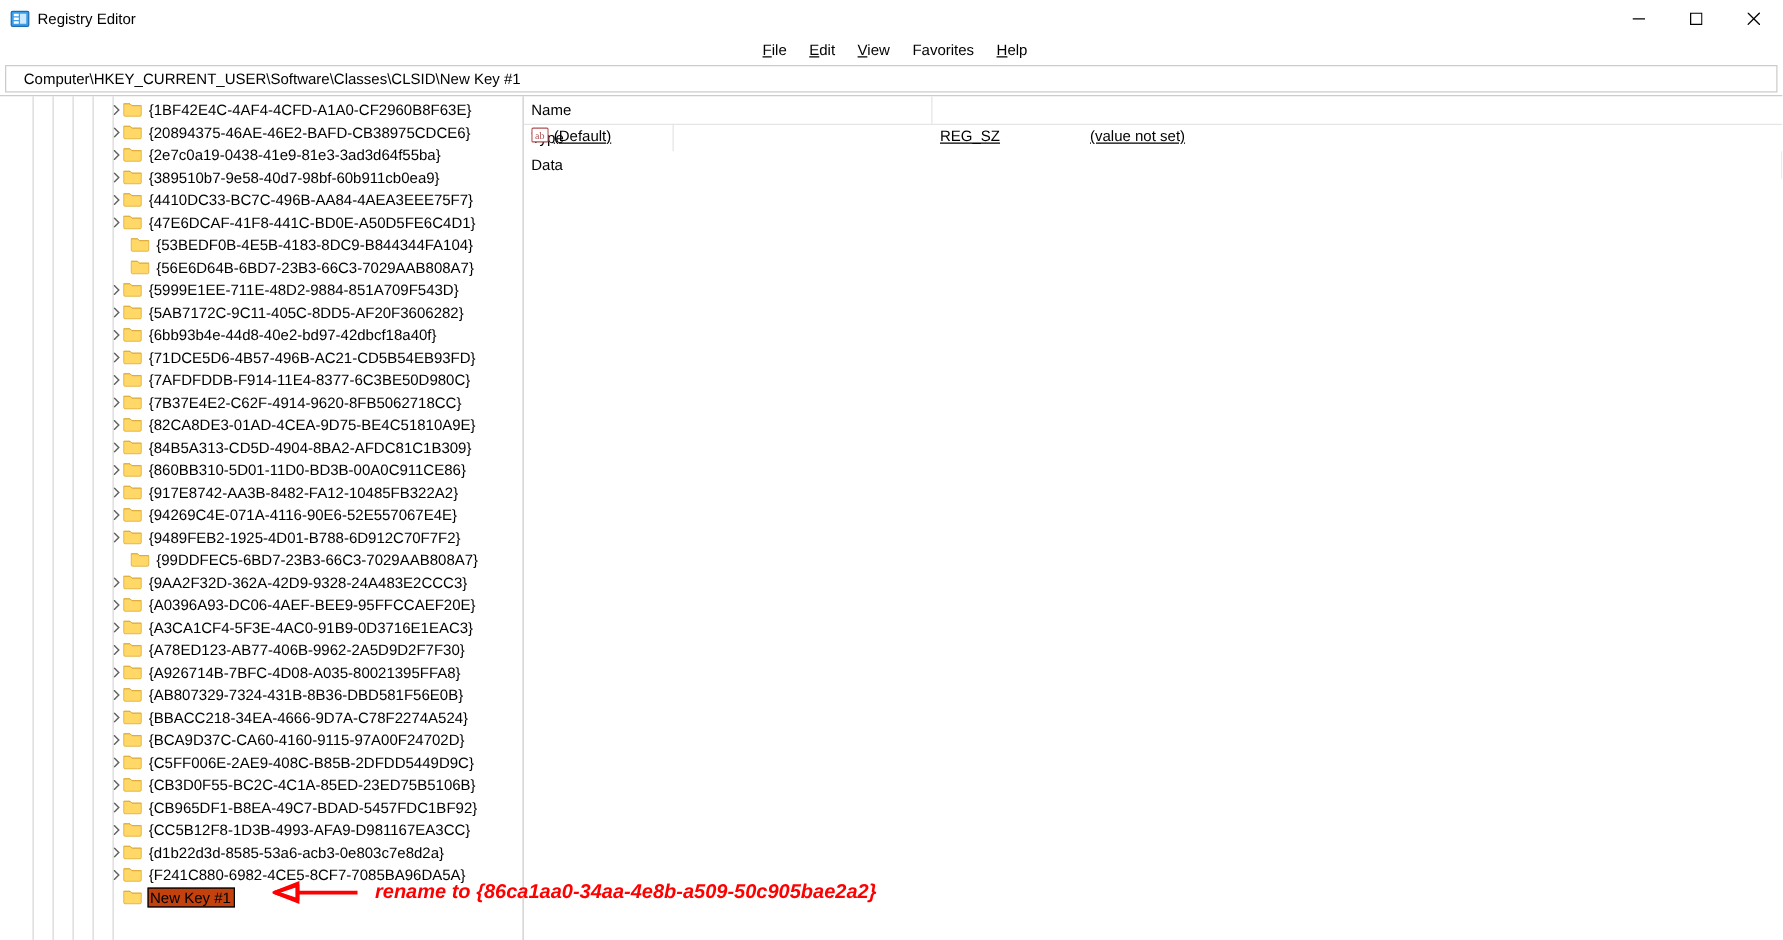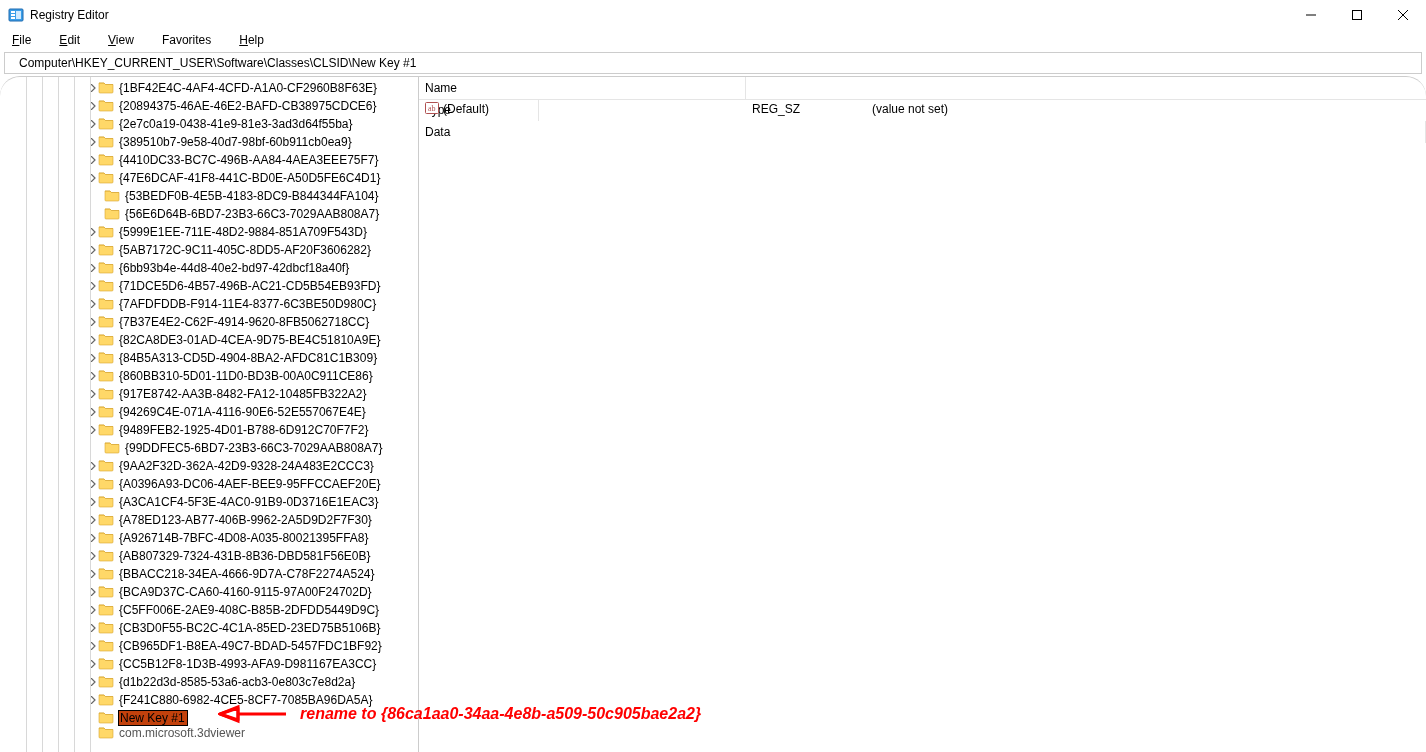--- a/index.html
+++ b/index.html
@@ -6,29 +6,29 @@
 body { font-family: "Segoe UI", Tahoma, sans-serif; font-size: 12px; background: #fff; overflow: hidden; width: 1426px; height: 752px; }
 
 
 .titlebar { height: 30px; display: flex; align-items: center; padding-left: 8px; border-bottom: 0; }
 .titlebar .app-icon { width: 16px; height: 16px; margin-right: 6px; }
 .titlebar .title-text { flex: 1; font-size: 12px; }
 .win-controls { display: flex; height: 30px; }
 .win-btn { width: 46px; display: flex; align-items: center; justify-content: center; cursor: default; }
 
 
-.menubar { height: 20px; display: flex; align-items: center; padding-left: 6px; gap: 16px; }
+.menubar { height: 20px; display: flex; align-items: center; padding-left: 6px; gap: 6px; justify-content: center; }
 .menu-item { padding: 2px 6px; cursor: default; }
 .menu-item .ul { text-decoration: underline; }
 
 
 .addressbar { height: 22px; border: 1px solid #ccc; margin: 2px 4px 2px 4px; padding-left: 14px; display: flex; align-items: center; font-size: 12px; }
 
 
-.main { display: flex; height: calc(752px - 30px - 20px - 26px); border-top: 1px solid #ccc; border-radius: 20px; }
+.main { display: flex; height: calc(752px - 30px - 20px - 26px); border-top: 1px solid #ccc; }
 .tree-pane { width: 419px; border-right: 1px solid #ccc; overflow: hidden; position: relative; }
 .tree-scroll { overflow-y: auto; overflow-x: auto; height: 100%; }
 .list-pane { flex: 1; overflow: auto; }
 
 
 .tree { padding-top: 2px; }
 .tree-row { display: flex; align-items: center; height: 18px; white-space: nowrap; padding-left: 88px; }
 .tree-row.no-expand { padding-left: 104px; }
 .tree-row.last-level { padding-left: 98px; }
 .expander { width: 10px; height: 10px; margin-right: 0px; display:inline-flex; align-items:center; justify-content:center; cursor: default; }
@@ -41,21 +41,21 @@
 
 .guides { position: absolute; top:0; left:0; bottom:0; pointer-events:none; }
 .guide { position:absolute; top:0; bottom:0; width:1px; background: #d8d8d8; }
 
 
 .list-header { display: flex; height: 23px; border-bottom: 1px solid #e5e5e5; flex-direction: column; }
 .col { padding: 4px 6px; font-size: 12px; border-right: 1px solid #e5e5e5; }
 .col-name { width: 327px; }
 .col-type { width: 120px; }
 .col-data { flex: 1; }
-.list-row { display: flex; height: 18px; align-items: center; }
+.list-row { display: flex; height: 18px; align-items: center; text-decoration: underline; }
 .list-row .cell { padding: 0 6px; font-size: 12px; }
 .list-row .cell.name-cell { width: 327px; display:flex; align-items:center; }
 .list-row .cell.type-cell { width: 120px; }
 .list-row .cell.data-cell { flex: 1; }
 .value-icon { width: 14px; height: 14px; margin-right: 4px; }
 
 
 .annotation { position: absolute; left: 218px; top: 702px; display: flex; align-items: center; pointer-events: none; }
 .anno-arrow { width: 70px; height: 24px; }
 .anno-text { color: #ff0000; font-weight: bold; font-size: 16px; margin-left: 12px; font-style: italic; }
@@ -528,27 +528,20 @@
               </svg></span>
             <span class="tree-label">{F241C880-6982-4CE5-8CF7-7085BA96DA5A}</span>
           </div>
           <div class="tree-row last-level">
             <span><svg class="folder-icon" viewBox="0 0 16 14">
                 <path d="M1 3 h5 l1.5 1.5 H15 V12 a1 1 0 0 1 -1 1 H2 a1 1 0 0 1 -1 -1 Z" fill="#ffd868" stroke="#d9a62e" stroke-width="0.6"></path>
                 <path d="M1 3 h5 l1.5 1.5 H15" fill="none" stroke="#d9a62e" stroke-width="0.6"></path>
               </svg></span>
             <span class="tree-label editing">New Key #1</span>
           </div>
-          <div class="tree-row truncated" style="padding-left: 98px; height: 12px; overflow: hidden;">
-            <span><svg class="folder-icon" viewBox="0 0 16 14">
-                <path d="M1 3 h5 l1.5 1.5 H15 V12 a1 1 0 0 1 -1 1 H2 a1 1 0 0 1 -1 -1 Z" fill="#ffd868" stroke="#d9a62e" stroke-width="0.6"></path>
-                <path d="M1 3 h5 l1.5 1.5 H15" fill="none" stroke="#d9a62e" stroke-width="0.6"></path>
-              </svg></span>
-            <span class="tree-label">com.microsoft.3dviewer</span>
-          </div>
         </div>
     </div>
   </div>
   <div class="list-pane">
     <div class="list-header">
       <div class="col col-name">Name</div>
       <div class="col col-type">Type</div>
       <div class="col col-data">Data</div>
     </div>
     <div id="list-rows">

